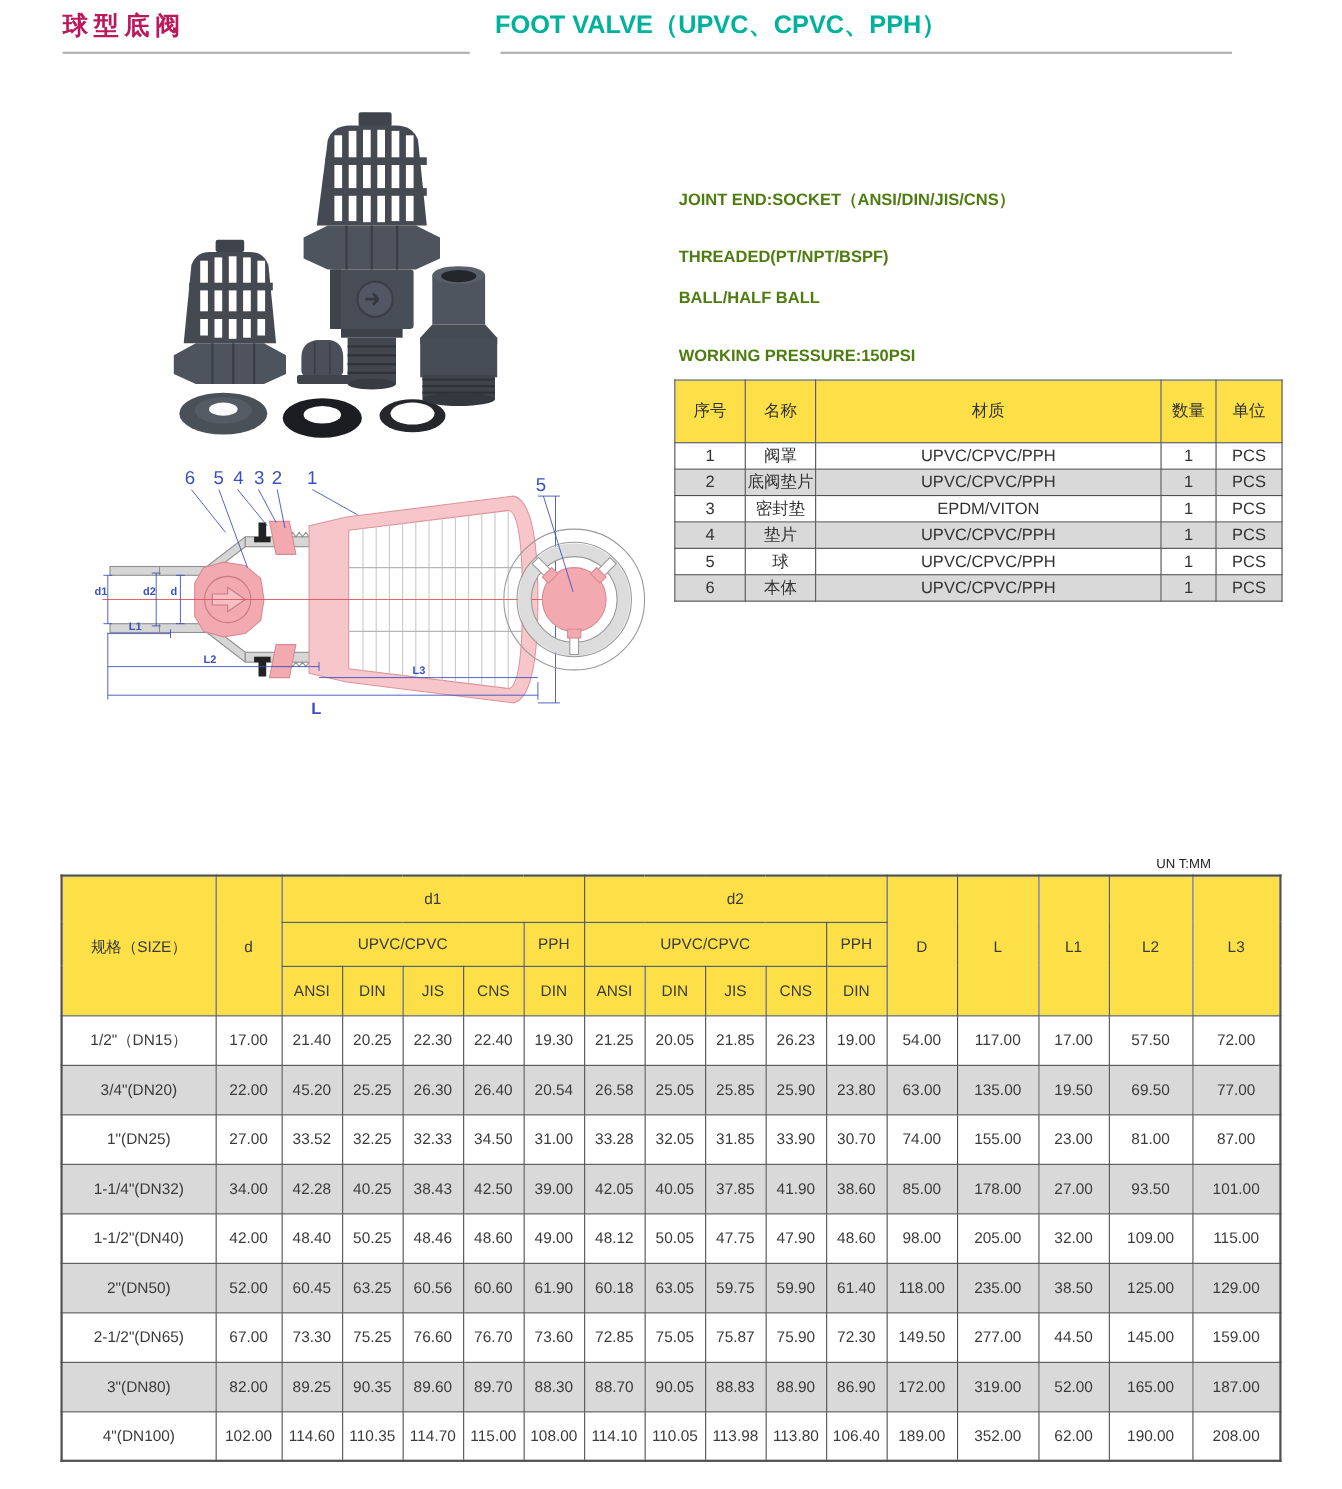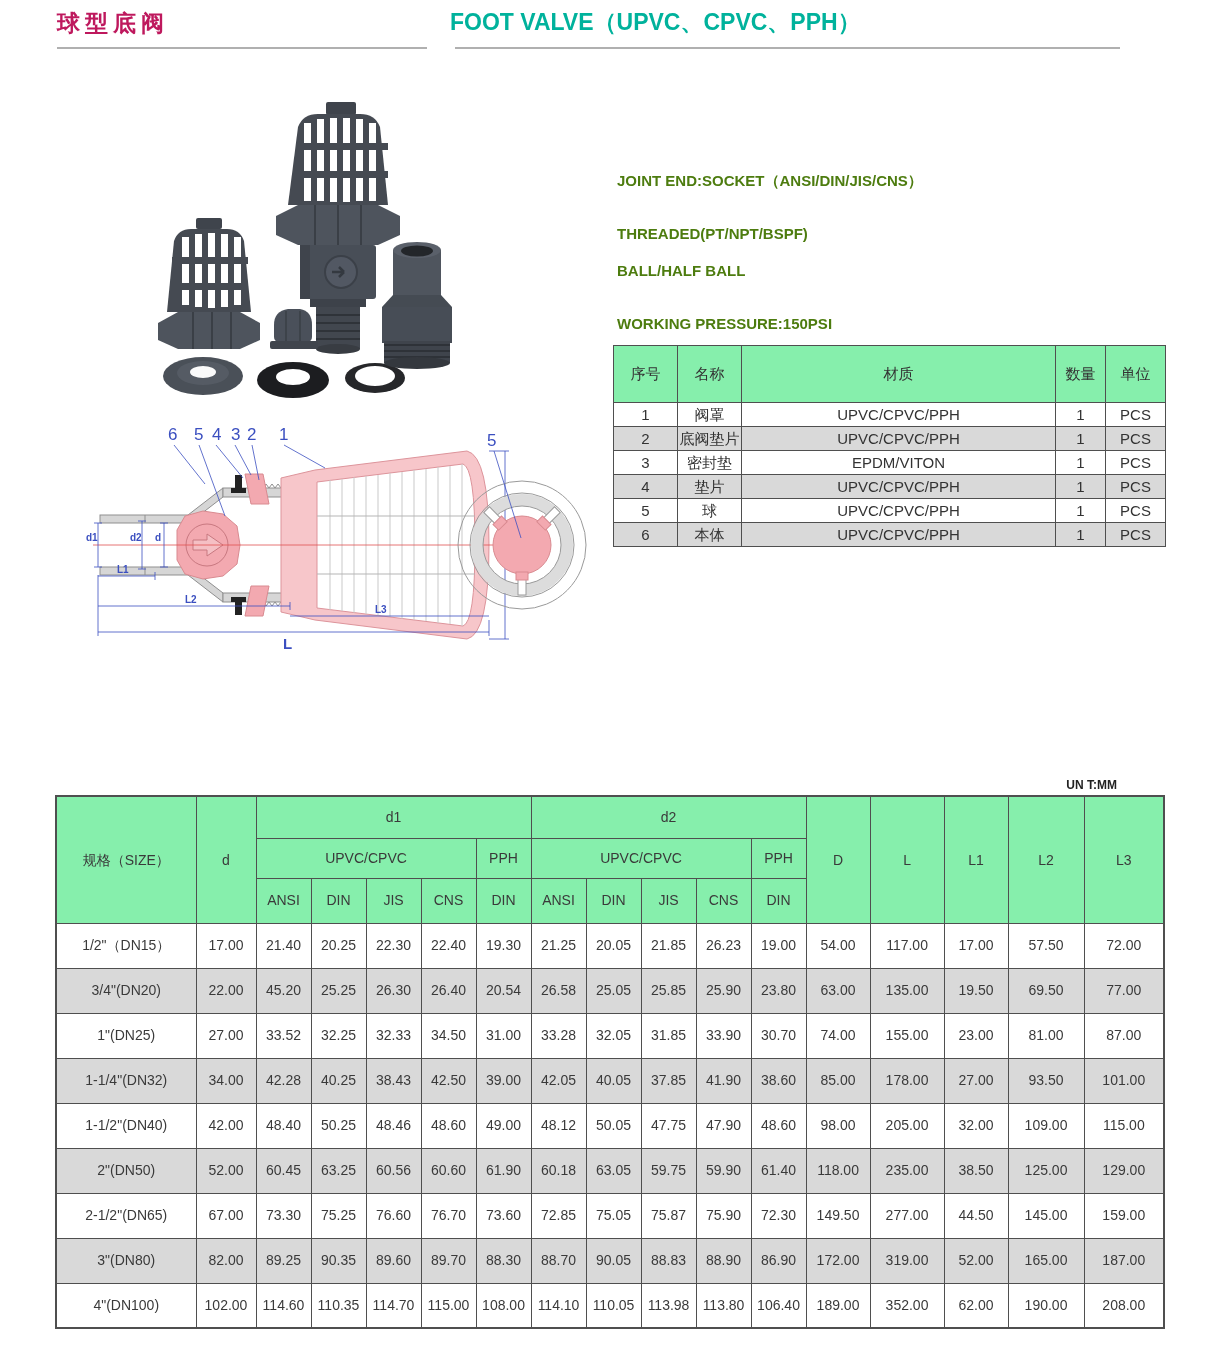--- a/index.html
+++ b/index.html
@@ -17,30 +17,30 @@
   .rule { height:2px; background:#b0b0b0; }
   .rule-left  { left:57px;  top:47px; width:370px; }
   .rule-right { left:455px; top:47px; width:665px; }
 
   
   .spec { left:617px; font-size:15px; font-weight:bold; color:#4d7c0f; }
 
   
   table { border-collapse:collapse; table-layout:fixed; }
   td { border:1px solid #4f4f4f; text-align:center; vertical-align:middle; overflow:hidden; line-height:1.15; }
-  .green { background:#86efac; }
+  .green { background:#fde047; }
   tr.alt td { background:#d9d9d9; }
 
   
   #parts-table { left:613px; top:345px; width:552px; font-size:15px; color:#333; border:1px solid #4f4f4f; }
   #parts-table thead tr { height:57px; }
   #parts-table tbody tr { height:24px; }
 
   
-  .unit-note { left:979px; top:778px; width:138px; text-align:right; font-size:12px; font-weight:bold; color:#222; }
+  .unit-note { left:1007px; top:778px; width:138px; text-align:center; font-size:12px; font-weight:normal; color:#222; }
 
   
   #dim-table { left:55px; top:795px; width:1108px; font-size:14px; color:#3a3a3a; border:2px solid #4f4f4f; }
   #dim-table tr.h1 { height:42px; }
   #dim-table tr.h2 { height:40px; }
   #dim-table tr.h3 { height:45px; }
   #dim-table tbody tr { height:45px; }
 
   svg text { font-family:"Liberation Sans","DejaVu Sans",sans-serif; }
 </style>

